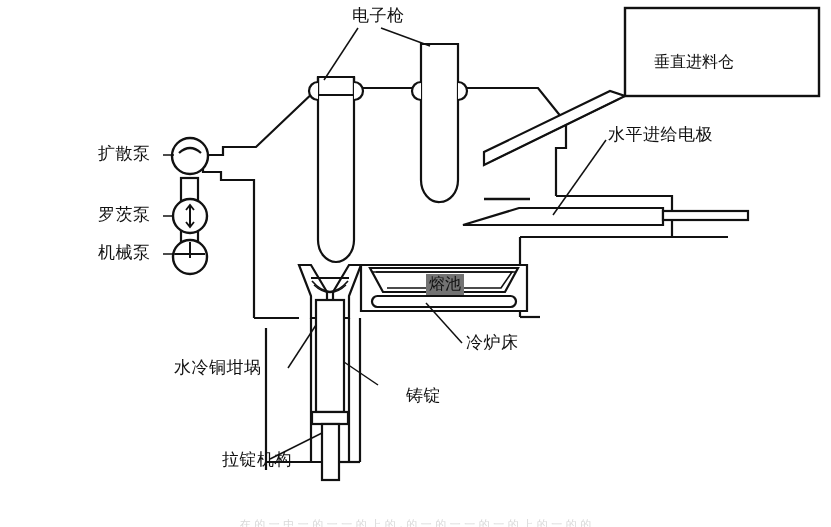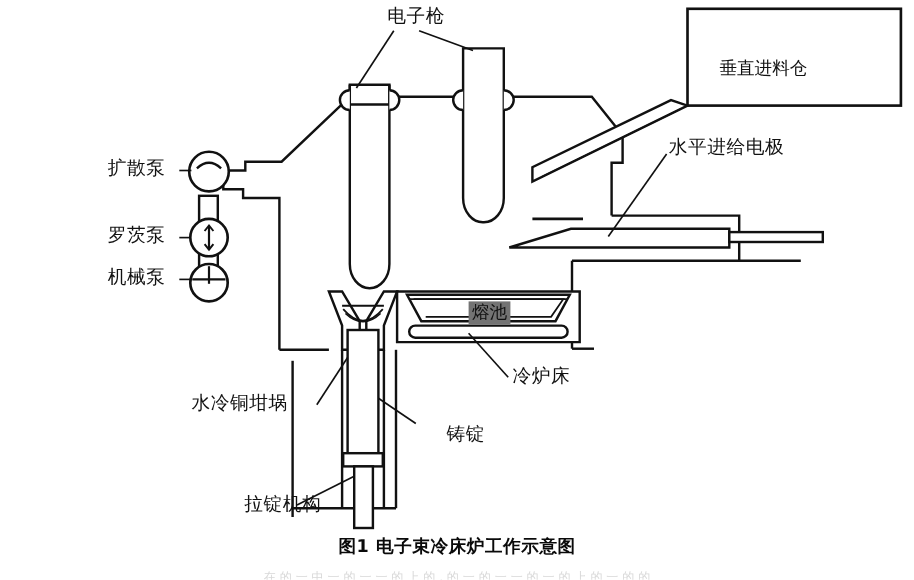--- a/index.html
+++ b/index.html
@@ -241,17 +241,16 @@
   <div class="inner-lbl" style="left:426px; top:262px; background:#737373; padding:0 3px;">熔池</div>
 
   <div class="lbl" style="left:466px; top:333px;text-align:right;">冷炉床</div>
 
   <div class="lbl" style="left:174px; top:358px;">水冷铜坩埚</div>
 
   <div class="lbl" style="left:382px; top:386px;margin-left:24px;">铸锭</div>
 
   <div class="lbl" style="left:222px; top:450px;">拉锭机构</div>
 
-  <div class="caption">图1  电子束冷床炉工作示意图</div>
 
   <div class="bottomtext">在 的 一 中 一 的 一 一 的 上 的 , 的 一 的 一 一 的 一 的 上 的 一 的 的</div>
 
 </div>
 
 </body></html>

